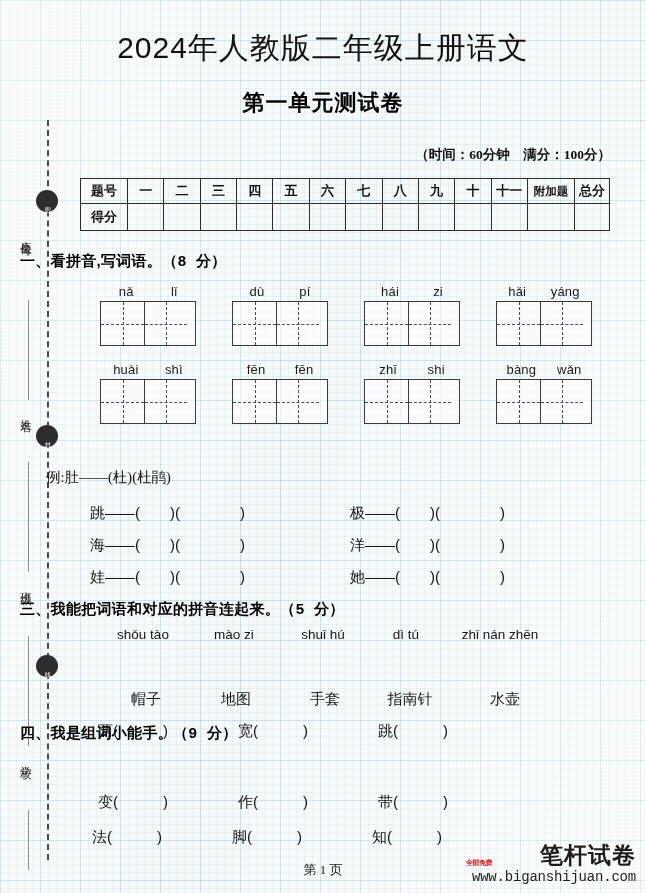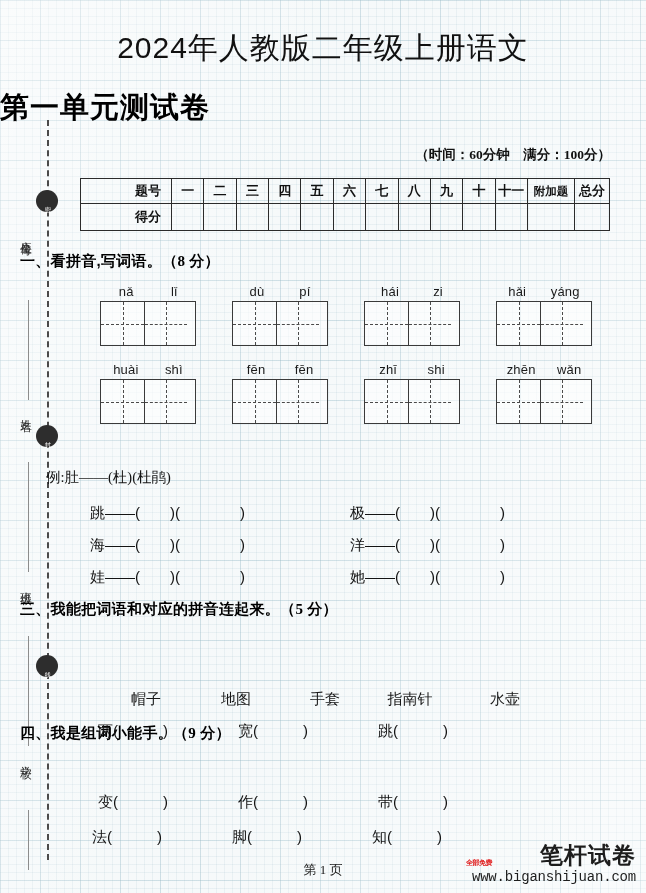--- a/index.html
+++ b/index.html
@@ -103,22 +103,22 @@
     text-align: center;
     font-size: 30px;
     font-weight: 400;
     letter-spacing: 1px;
     color: #111;
   }
   .title2 {
     position: absolute;
     left: 0; right: 0;
     top: 88px;
-    text-align: left;
-    font-size: 29px;
+    text-align: center;
+    font-size: 22px;
     font-weight: 700;
     letter-spacing: 1px;
     color: #000;
   }
   .meta {
     position: absolute;
     right: 35px;
     top: 146px;
     font-family: "Liberation Serif", "DejaVu Serif", serif;
     font-size: 13.5px;
@@ -137,37 +137,37 @@
   }
   .score-table td {
     border: 1px solid #2b2b2b;
     height: 24px;
     text-align: center;
     font-size: 13px;
     font-weight: 700;
     color: #111;
     padding: 0;
   }
-  .score-table td.head-label { width: 46px; padding-left: 44px; }
+  .score-table td.head-label { width: 46px; }
   .score-table td.c-extra { width: 46px; font-size: 11.5px; }
   .score-table td.c-total { width: 34px; }
   .score-table tr.row-score td { height: 26px; }
 
   
   .sec-title {
     position: absolute;
     left: 20px;
     font-size: 15px;
     font-weight: 700;
     color: #000;
     letter-spacing: 0.3px;
     white-space: nowrap;
   }
   .sec-title .pts {
-    font-family: Liberation Serif, serif;
+    font-family: Liberation Mono, monospace;
     font-weight: 700;
   }
 
   
   .tz-group { position: absolute; }
   .tz-pinyin {
     display: flex;
     justify-content: space-around;
     font-size: 13px;
     color: #1a1a1a;
@@ -419,21 +419,21 @@
           <span>zhī</span>
           <span>shi</span>
         </div>
       <div class="tz-box">
           <div class="tz-cell"></div>
           <div class="tz-cell"></div>
         </div>
     </div>
     <div class="tz-group" style="left:496px; top:362px; width:96px">
       <div class="tz-pinyin">
-          <span>zhēn</span>
+          <span>bàng</span>
           <span>wǎn</span>
         </div>
       <div class="tz-box">
           <div class="tz-cell"></div>
           <div class="tz-cell"></div>
         </div>
     </div>
 
     <div class="example" style="top:468px">例:肚——(杜)(杜鹃)</div>
 
@@ -442,20 +442,23 @@
     </div>
     <div class="row radical-row" style="left:90px; top:504px">
       <span class="radical-item" style="width:260px">跳——(　　)(　　　　)</span><span class="radical-item">极——(　　)(　　　　)</span>
     </div>
     <div class="row radical-row" style="left:90px; top:568px">
       <span class="radical-item" style="width:260px">娃——(　　)(　　　　)</span><span class="radical-item">她——(　　)(　　　　)</span>
     </div>
 
     <div class="sec-title" style="top:600px"><span>三、我能把词语和对应的拼音连起来。</span><span class="pts">（5 分）</span></div>
 
+    <div class="match-line" style="left:96px; top:627px">
+      <span style="width:94px">shǒu tào</span><span style="width:88px">mào zi</span><span style="width:90px">shuǐ hú</span><span style="width:76px">dì tú</span><span style="width:112px">zhǐ nán zhēn</span>
+    </div>
 
     <div class="match-line words" style="left:100px; top:690px">
       <span style="width:92px">帽子</span><span style="width:88px">地图</span><span style="width:90px">手套</span><span style="width:80px">指南针</span><span style="width:110px">水壶</span>
     </div>
 
     <div class="sec-title" style="top:724px"><span>四、我是组词小能手。</span><span class="pts">（9 分）</span></div>
 
     <div class="wb-row" style="left:98px; top:722px">
       <span class="wb-item" style="width:140px">两(　　　)</span><span class="wb-item" style="width:140px">宽(　　　)</span><span class="wb-item">跳(　　　)</span>
     </div>

